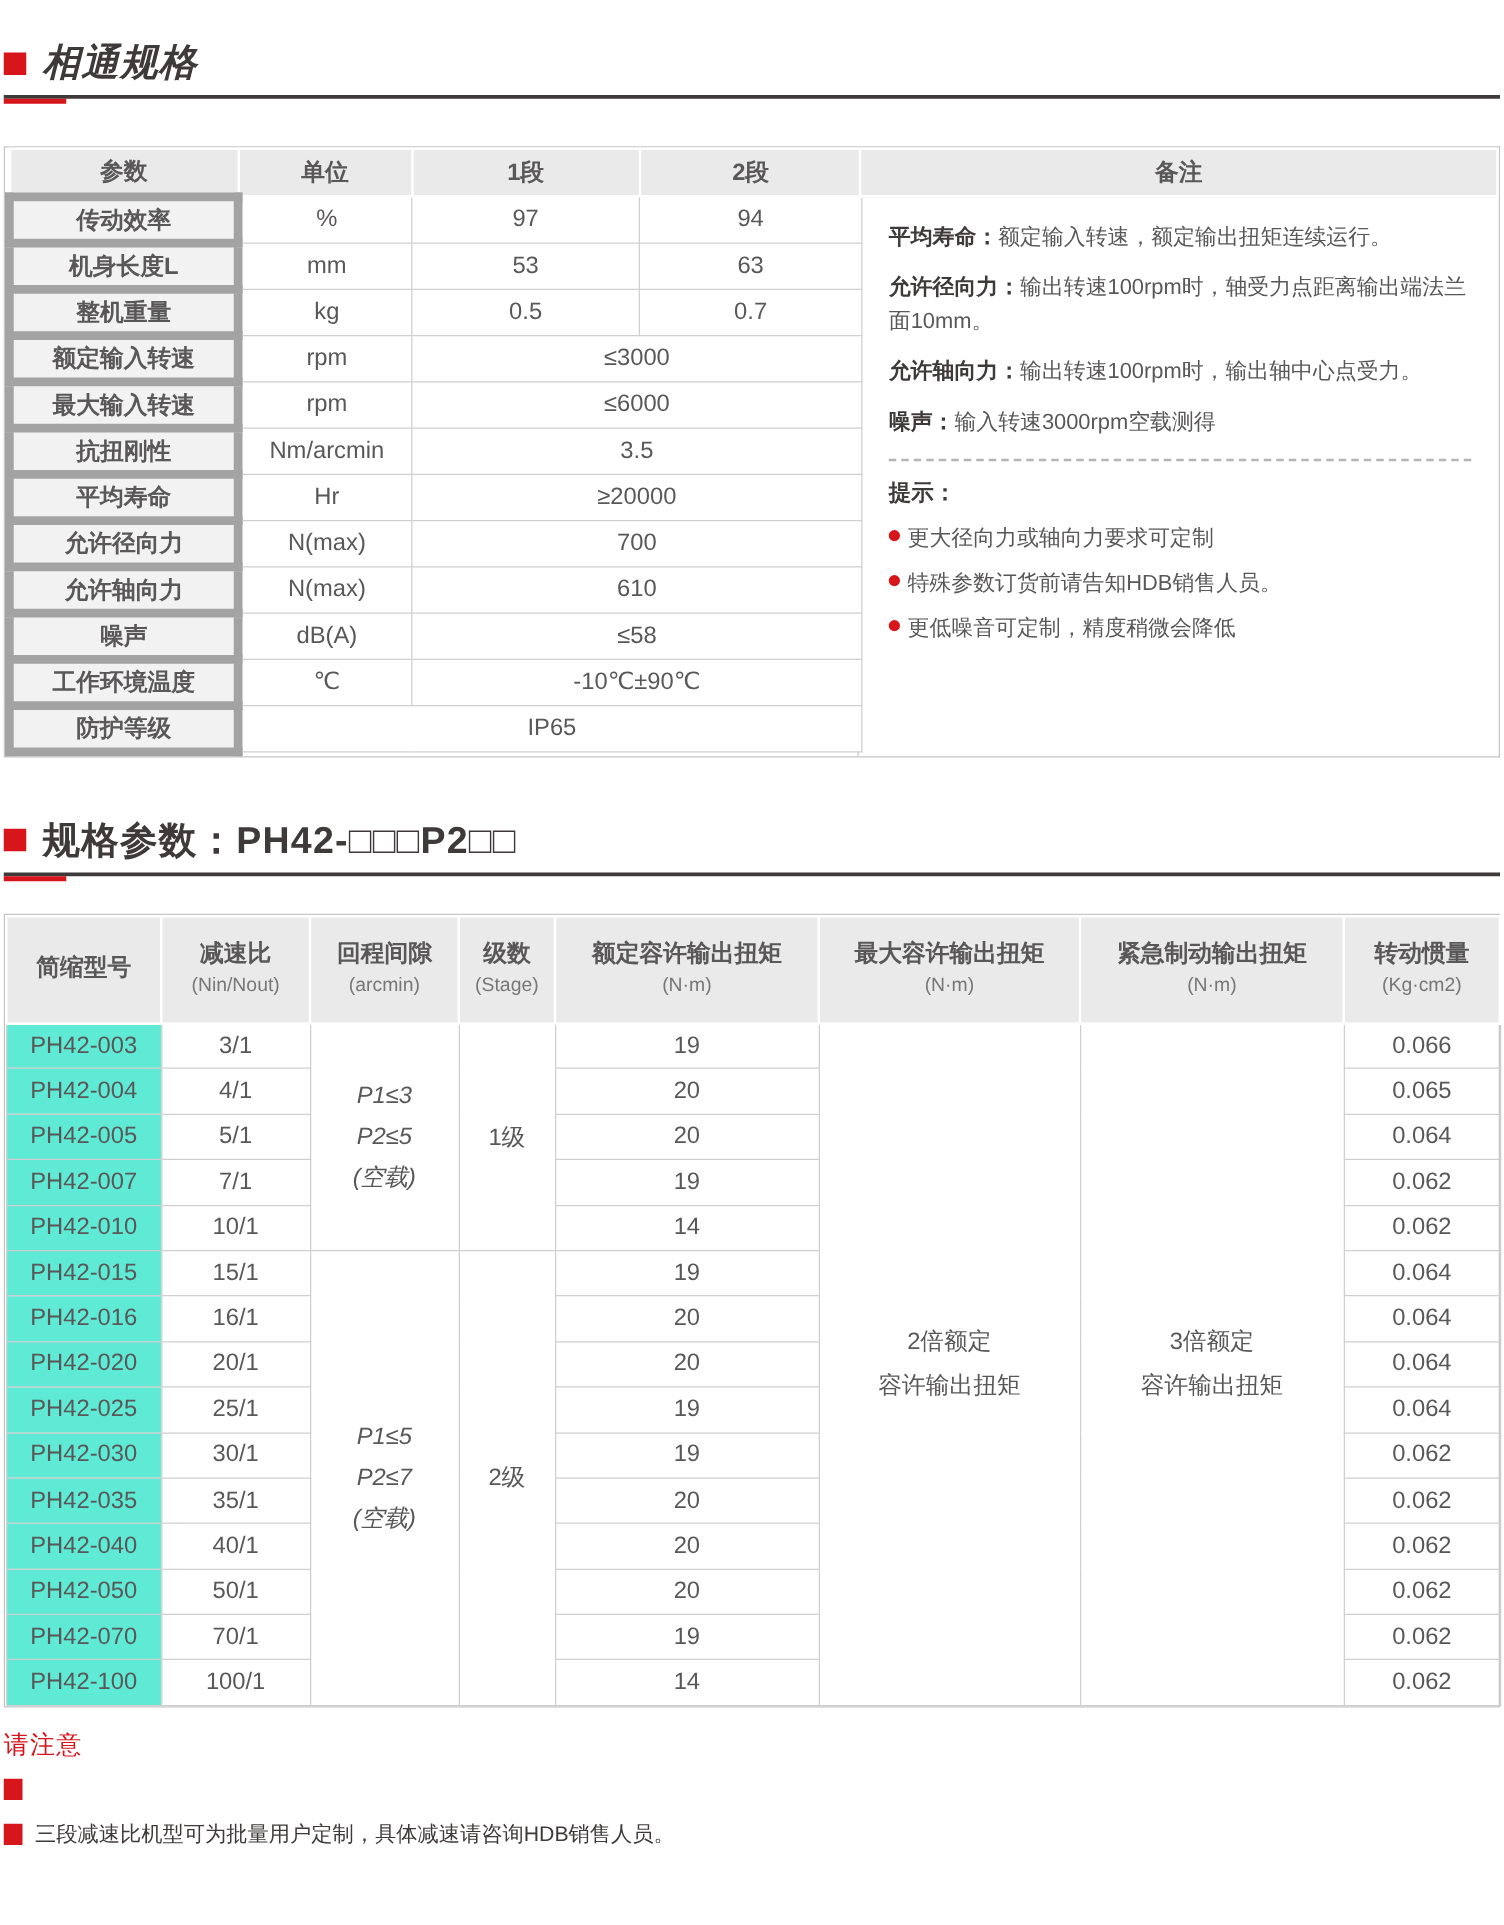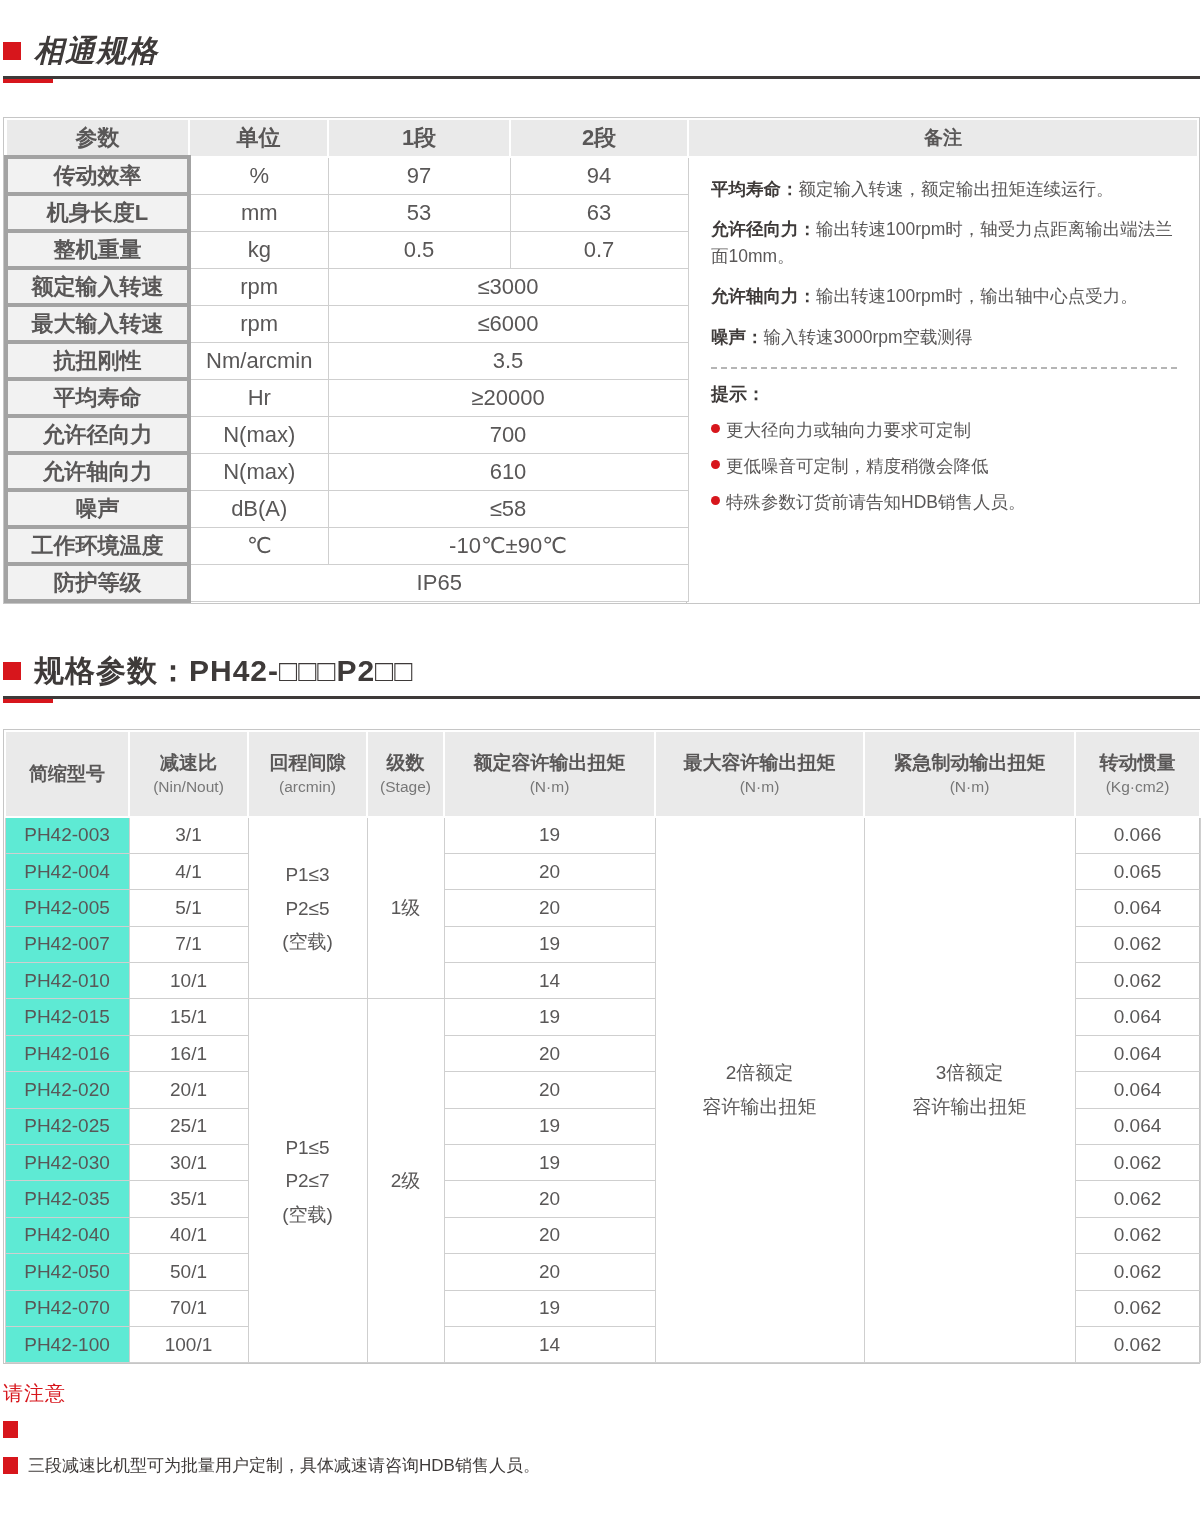--- a/index.html
+++ b/index.html
@@ -33,27 +33,27 @@
 
   
   .tbl-wrap { border: 1px solid #c6c6c6; background: #fff; }
   table { border-collapse: collapse; table-layout: fixed; width: 100%; }
   td, th { text-align: center; vertical-align: middle; font-weight: normal; }
   td { border: 1px solid #cfcfcf; color: #595757; }
 
   
   .spec-flex { display: flex; align-items: stretch; margin-top: 38px; }
   .t1-wrap { width: 684px; flex: 0 0 auto; }
-  .t1 { font-size: 22px; }
+  .t1 { font-size: 19px; }
   .t1 thead th {
     background: #eaeaea; border: 2px solid #ffffff;
     height: 38px; font-weight: bold; color: #595757;
   }
   .t1 tbody th {
-    background: #f2f2f2; border: 4px solid #a3a3a3;
+    background: #f2f2f2; border: 7px solid #a3a3a3;
     font-weight: bold; color: #595757;
   }
   .t1 tbody td { height: 37px; background: #fff; }
   .t1 tbody tr { height: 37px; }
 
   
   .remarks { flex: 1 1 auto; border: 1px solid #c6c6c6; border-left: none; display: flex; flex-direction: column; }
   .remarks-header {
     height: 40px; background: #eaeaea; border: 2px solid #fff;
     display: flex; align-items: center; justify-content: center;
@@ -74,21 +74,21 @@
     background: #eaeaea; border: 2px solid #ffffff;
     height: 86px; color: #595757; padding: 4px 2px;
   }
   .t2 thead .h-name { display: block; font-weight: bold; font-size: 19px; line-height: 1.3; }
   .t2 thead .h-unit { display: block; font-weight: normal; font-size: 15.5px; color: #777; line-height: 1.3; margin-top: 2px; }
   .t2 tbody th {
     background: #5eead4; border: 1px solid #cfcfcf;
     font-weight: normal; color: #595757;
   }
   .t2 tbody tr { height: 36.4px; }
-  .t2 td.multiline div { line-height: 1.75; }
+  .t2 td.multiline div { line-height: 1.75; font-style: italic; }
   .t2 td.big-merge div { line-height: 1.8; }
 
   
   .notes { margin-top: 16px; }
   .notes-title { color: #d7161c; font-size: 20px; margin: 0 0 14px 0; font-weight: normal; letter-spacing: 1px; }
   .note-item { display: flex; align-items: center; margin-bottom: 16px; font-size: 17px; color: #3e3a39; }
   .note-item .nsq { width: 15px; height: 17px; background: #d7161c; flex: 0 0 auto; margin-right: 10px; }
 </style>
 </head>
 <body>
@@ -192,25 +192,25 @@
         <p class="rp"><b>允许轴向力：</b><span>输出转速100rpm时，输出轴中心点受力。</span></p>
         <p class="rp"><b>噪声：</b><span>输入转速3000rpm空载测得</span></p>
         <div class="dashed"></div>
         <p class="tips-title">提示：</p>
         <div class="tip">
             <span class="dot"></span>
             <span>更大径向力或轴向力要求可定制</span>
           </div>
         <div class="tip">
             <span class="dot"></span>
-            <span>更低噪音可定制，精度稍微会降低</span>
+            <span>特殊参数订货前请告知HDB销售人员。</span>
           </div>
         <div class="tip">
             <span class="dot"></span>
-            <span>特殊参数订货前请告知HDB销售人员。</span>
+            <span>更低噪音可定制，精度稍微会降低</span>
           </div>
       </div>
     </div>
   </div>
 
   <div class="sec-title second">
     <span class="sq"></span>
     <h1><span>规格参数：</span><span>PH42-□□□P2□□</span></h1>
   </div>
 

